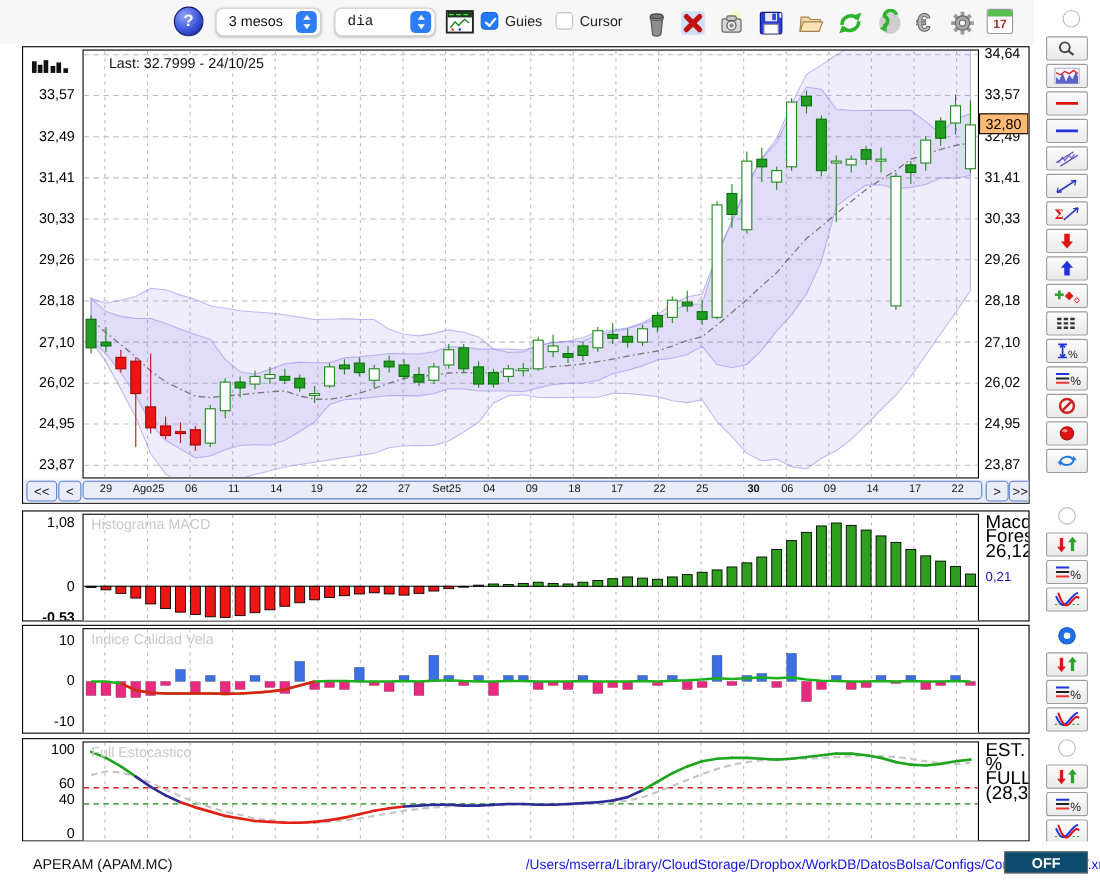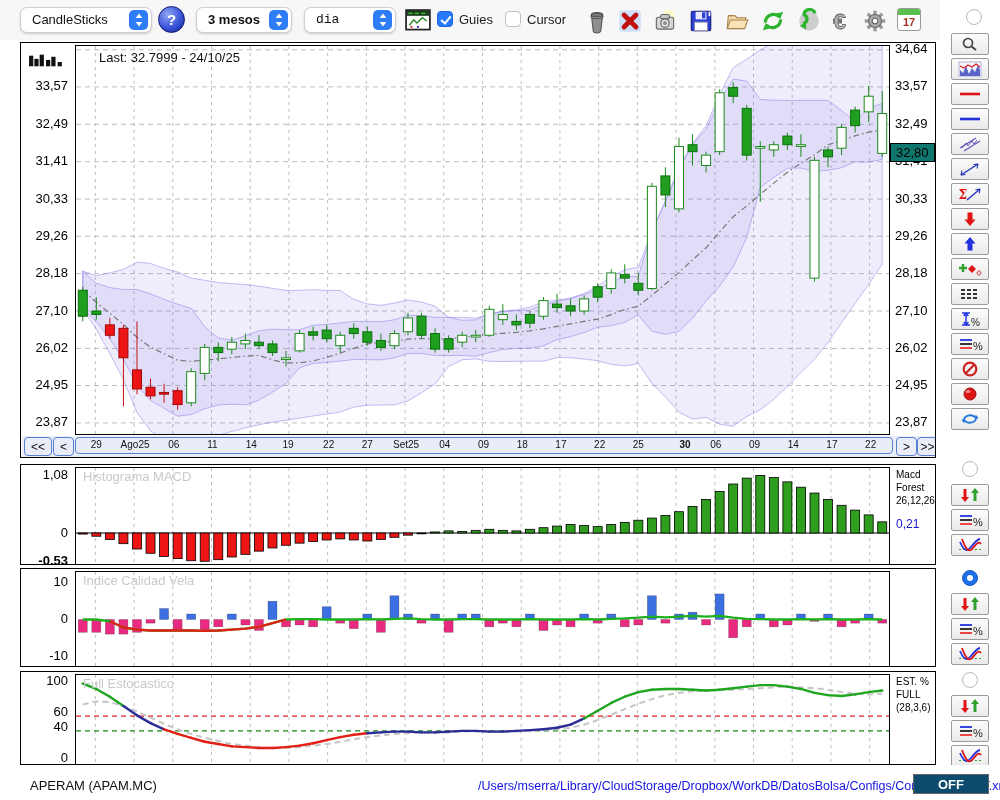--- a/index.html
+++ b/index.html
@@ -33,23 +33,23 @@
   #macd-panel{top:464px;height:101px;}
   #icv-panel{top:568px;height:99px;}
   #stoch-panel{top:671px;height:94px;}
   .plot{position:absolute;left:54px;top:2px;border:1px solid #000;background:#fff;}
   .gutterL{position:absolute;left:0;top:0;width:50px;height:100%;}
   .gutterR{position:absolute;left:872px;top:0;width:42px;height:100%;}
   .ylab{position:absolute;right:3px;font-size:13px;color:#000;white-space:nowrap;}
   .gutterR .ylab{left:2px;right:auto;}
   .ptitle{position:absolute;left:62px;top:4px;font-size:13px;color:#c9c9c9;}
   #last-label{position:absolute;left:78px;top:7px;font-size:13px;color:#111;}
-  #price-marker{position:absolute;left:869px;background:#0f766e;border:1px solid #000;font-size:13px;padding:1px 5px;color:#000;margin-top:40px;}
+  #price-marker{position:absolute;left:869px;background:#fdba74;border:1px solid #000;font-size:13px;padding:1px 5px;color:#000;}
   #mini-candles{position:absolute;left:7px;top:10px;width:36px;height:16px;}
-  .rmeta{font-size:10px;line-height:13px;color:#000;padding:3px 0 0 3px;}
+  .rmeta{font-size:17px;line-height:13px;color:#000;padding:3px 0 0 3px;}
   .rval{font-size:12px;color:#1818cc;padding:10px 0 0 3px;}
 
   
   #nav-strip{position:absolute;left:1px;top:393px;width:914px;height:21px;background:#e9edf7;}
   .navbtn{position:absolute;top:1px;height:17px;border:1.5px solid #5b7fd4;border-radius:4px;background:transparent;font-size:12px;color:#111;display:flex;align-items:center;justify-content:center;padding:0;box-sizing:content-box;}
   #nav-ticks{position:absolute;left:53px;top:1px;width:818px;height:17px;border:1.5px solid #5b7fd4;border-radius:4px;box-sizing:border-box;}
   .ntick{position:absolute;top:1px;font-size:10px;color:#111;transform:translateX(-50%);white-space:nowrap;}
 
   
   #sidebar{position:absolute;left:940px;top:0;width:60px;height:800px;background:#fff;}
@@ -66,33 +66,24 @@
   #symbol-label{position:absolute;left:30px;top:13px;font-size:13px;color:#111;}
   #config-path{position:absolute;left:478px;top:14px;font-size:12.5px;color:#1414e0;}
   #off-button{position:absolute;left:913px;top:9px;width:76px;height:20px;background:#0c4a6e;border:1px solid #666;color:#fff;font-weight:bold;font-size:13px;display:flex;align-items:center;justify-content:center;padding:0;}
 </style>
 </head>
 <body>
 
 <div class="app">
 
   <div id="toolbar">
-    <div class="select" style="left:20px;width:132px;">
-      <span class="lbl">CandleSticks</span>
-      <span class="stepper">
-          <svg viewBox="0 0 10 16" width="10" height="16">
-            <path d="M5 1.5 L8.3 6 H1.7 Z" fill="#fff"></path>
-            <path d="M5 14.5 L1.7 10 H8.3 Z" fill="#fff"></path>
-          </svg>
-        </span>
-    </div>
     <button id="help-button">
         <span>?</span>
       </button>
-    <div class="select" style="left:196px;width:96px;font-weight:bold;">
+    <div class="select" style="left:196px;width:96px;">
       <span class="lbl">3 mesos</span>
       <span class="stepper">
           <svg viewBox="0 0 10 16" width="10" height="16">
             <path d="M5 1.5 L8.3 6 H1.7 Z" fill="#fff"></path>
             <path d="M5 14.5 L1.7 10 H8.3 Z" fill="#fff"></path>
           </svg>
         </span>
     </div>
     <div class="select" style="left:304px;width:92px;font-family:Liberation Mono, monospace;">
       <span class="lbl">dia</span>

